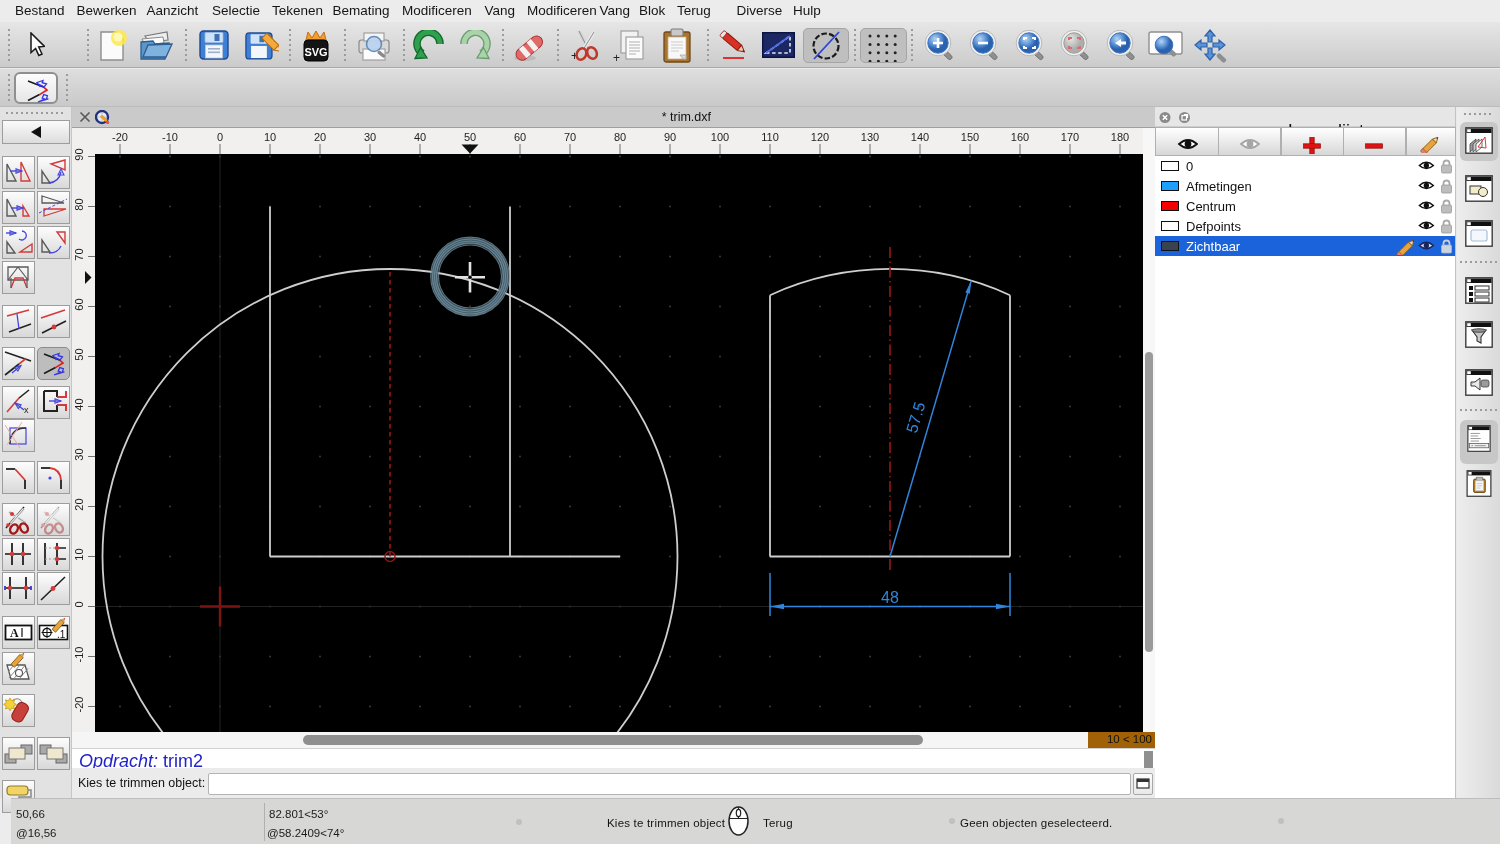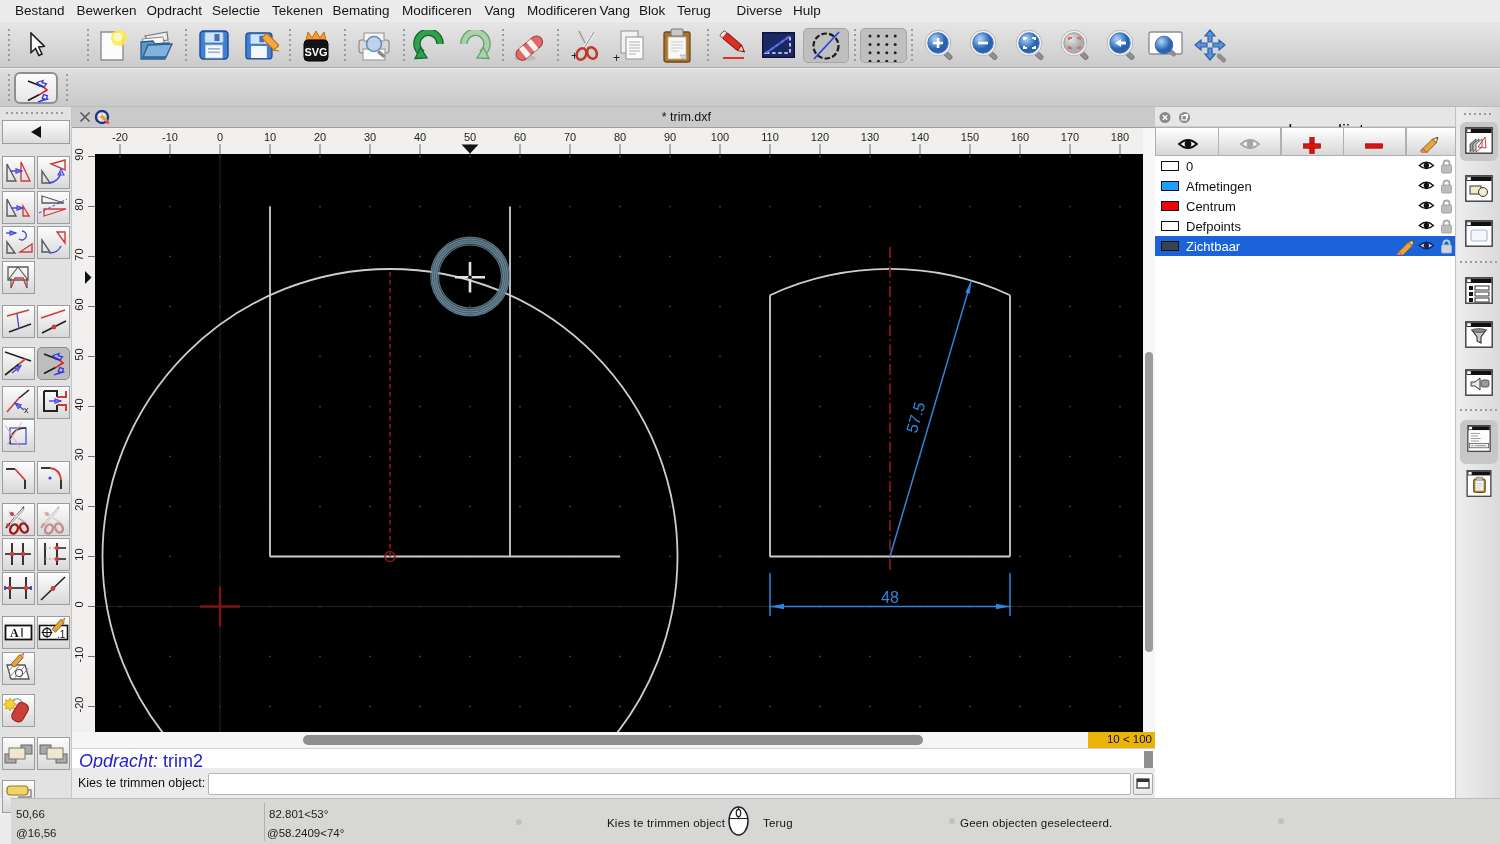--- a/index.html
+++ b/index.html
@@ -15,21 +15,21 @@
 .pcell{position:absolute;width:33px;height:33px;border:1px solid #9d9d9d;background:linear-gradient(#fdfdfd,#d8d8d8);}
 .pcellp{position:absolute;width:33px;height:33px;border:1px solid #8b8b8b;border-radius:5px;background:#bdbdbd;}
 #collapse{position:absolute;left:2px;top:13px;width:68px;height:24px;border:1px solid #9d9d9d;background:linear-gradient(#fbfbfb,#dcdcdc);}
 #tabbar{left:72px;top:107px;width:1083px;height:21px;background:#cacaca;border-bottom:1px solid #9f9f9f;}
 #tabtitle{position:absolute;left:479px;top:3px;width:160px;text-align:right;font-size:12.5px;color:#111;}
 #corner{left:72px;top:128px;width:23px;height:26px;background:#f1f0ee;}
 #hscrollrow{left:72px;top:732px;width:1071px;height:16px;background:#f5f5f5;}
 #hthumb{position:absolute;left:231px;top:3px;width:620px;height:10px;border-radius:5px;background:#8f8f8f;}
 #vscroll{left:1143px;top:128px;width:12px;height:620px;background:#f7f7f7;}
 #vthumb{position:absolute;left:2px;top:224px;width:8px;height:300px;border-radius:4px;background:#9b9b9b;}
-#zoomlbl{left:1088px;top:732px;width:67px;height:16px;background:#eab308;font-size:11.5px;color:#111;text-align:right;padding:1px 3px 0 0;}
+#zoomlbl{left:1088px;top:732px;width:67px;height:16px;background:#a16207;font-size:11.5px;color:#111;text-align:right;padding:1px 3px 0 0;}
 #cmd1{left:72px;top:748px;width:1083px;height:20px;background:#fff;border-top:1px solid #d2d2d2;font-size:18px;color:#2222cc;}
 #cmd1 span{position:absolute;left:7px;top:2px;}
 #cmdsb{position:absolute;right:2.5px;top:2px;width:9px;height:17px;background:#8f8f8f;}
 #cmd2{left:72px;top:768px;width:1083px;height:30px;background:#ebebeb;}
 #cmd2 .lbl{position:absolute;left:6px;top:8px;font-size:12.5px;color:#111;}
 #cmdinput{position:absolute;left:136px;top:5px;width:923px;height:22px;background:#fff;border:1px solid #b3b3b3;border-radius:2px;}
 #cmdbtn{position:absolute;left:1061px;top:5px;width:20px;height:22px;background:linear-gradient(#fdfdfd,#e8e8e8);border:1px solid #a8a8a8;border-radius:2px;}
 #statusbar{left:11px;top:798px;width:1500px;height:46px;background:#d7d7d5;border-top:1px solid #bdbdbd;}
 .st{position:absolute;font-size:11.5px;color:#1c1c1c;}
 .st2{position:absolute;font-size:11.5px;color:#141414;letter-spacing:.2px;}
@@ -56,21 +56,21 @@
       </radialGradient>
       <radialGradient id="gb2" cx="35%" cy="30%">
         <stop offset="0%" stop-color="#e5e5e5"></stop>
         <stop offset="100%" stop-color="#adadad"></stop>
       </radialGradient>
     </defs>
   </svg>
 <div id="menubar" class="abs">
     <span class="mi" style="left:15px">Bestand</span>
     <span class="mi" style="left:76.5px">Bewerken</span>
-    <span class="mi" style="left:146.5px">Opdracht</span>
+    <span class="mi" style="left:146.5px">Aanzicht</span>
     <span class="mi" style="left:212px">Selectie</span>
     <span class="mi" style="left:272px">Tekenen</span>
     <span class="mi" style="left:332.5px">Bemating</span>
     <span class="mi" style="left:402px">Modificeren</span>
     <span class="mi" style="left:484.5px">Vang</span>
     <span class="mi" style="left:527px">Modificeren</span>
     <span class="mi" style="left:599.5px">Vang</span>
     <span class="mi" style="left:639px">Blok</span>
     <span class="mi" style="left:677px">Terug</span>
     <span class="mi" style="left:736.5px">Diverse</span>

